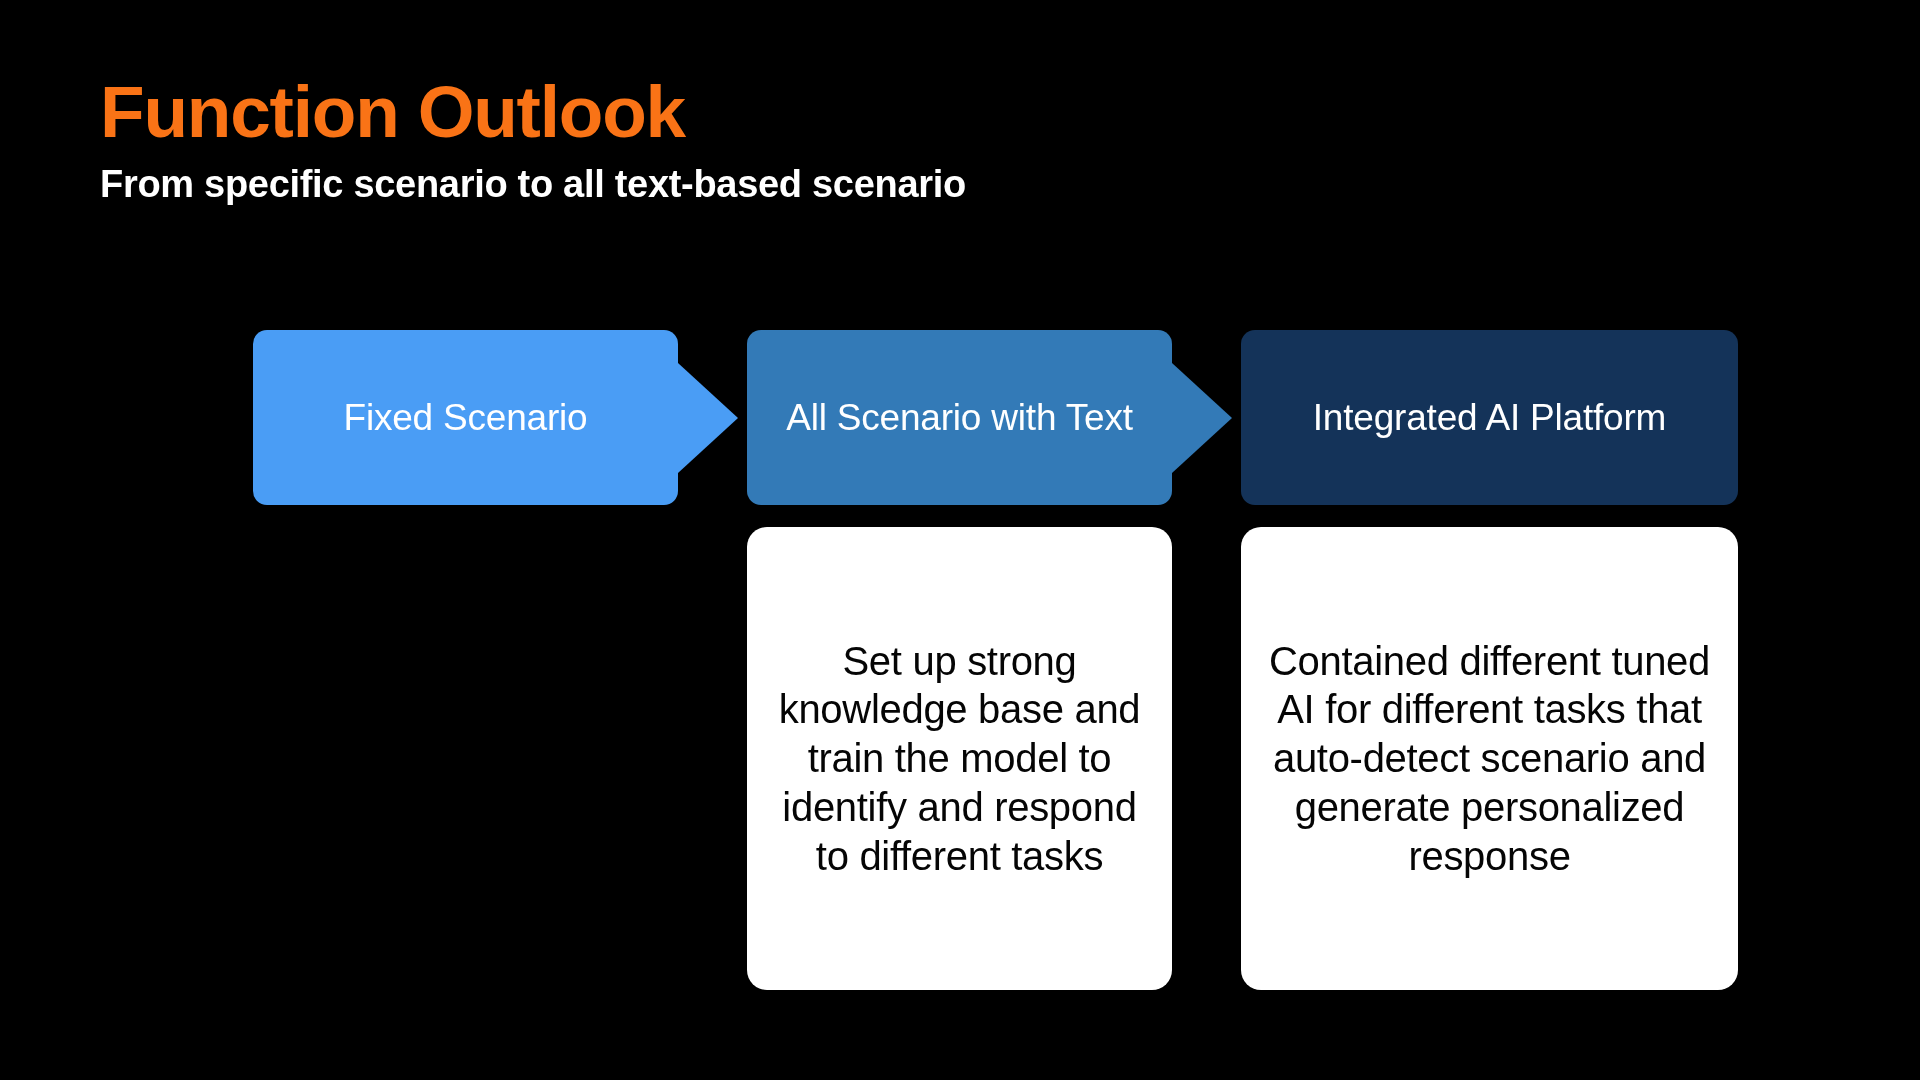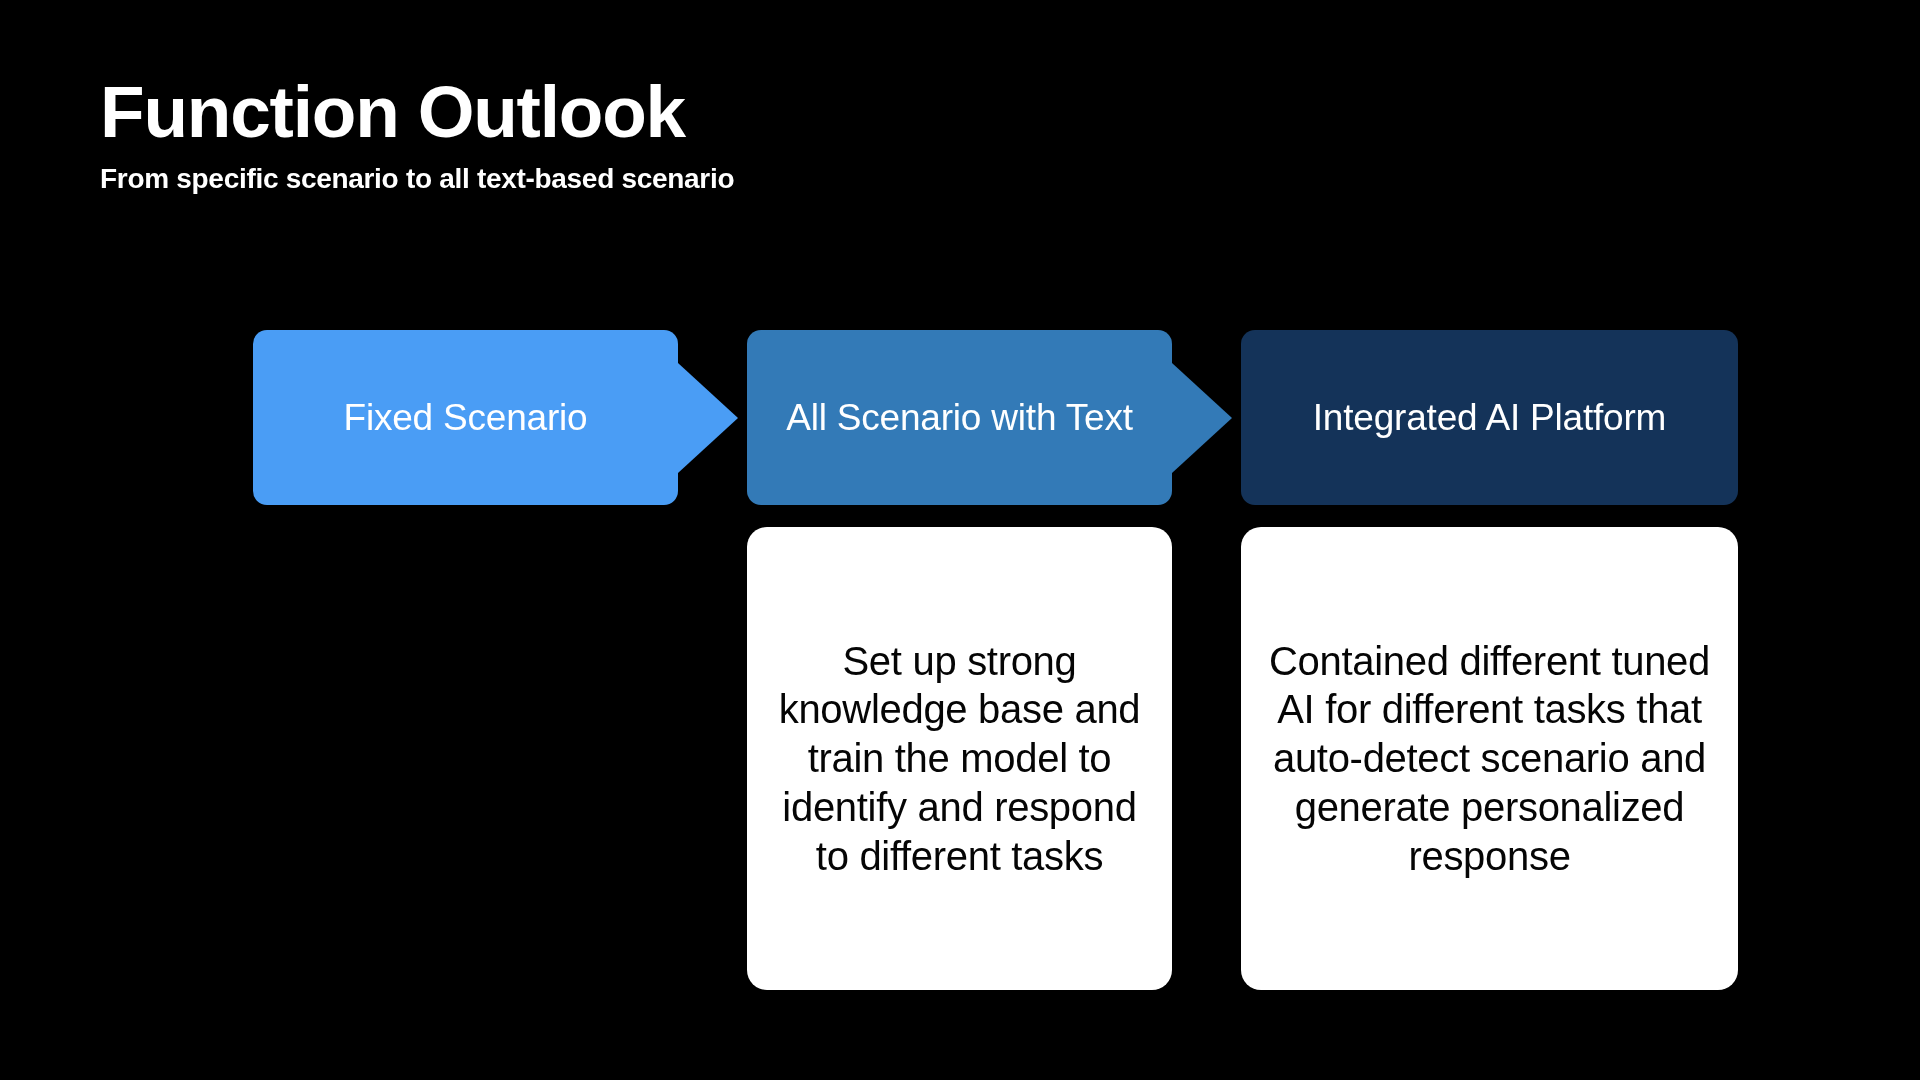--- a/index.html
+++ b/index.html
@@ -18,28 +18,28 @@
   
   .heading {
     position:absolute;
     left:100px;
     top:74px;
     width:1500px;
   }
   .title {
     font-size:73px;
     font-weight:bold;
-    color:#ffffff;
+    color:#f97316;
     letter-spacing:-1.2px;
     line-height:1.05;
     white-space:nowrap;
   }
   .subtitle {
     margin-top:12px;
-    font-size:28px;
+    font-size:38px;
     font-weight:bold;
     color:#ffffff;
     letter-spacing:-0.3px;
     line-height:1.15;
     white-space:nowrap;
   }
 
   
   .flow {
     position:absolute;

